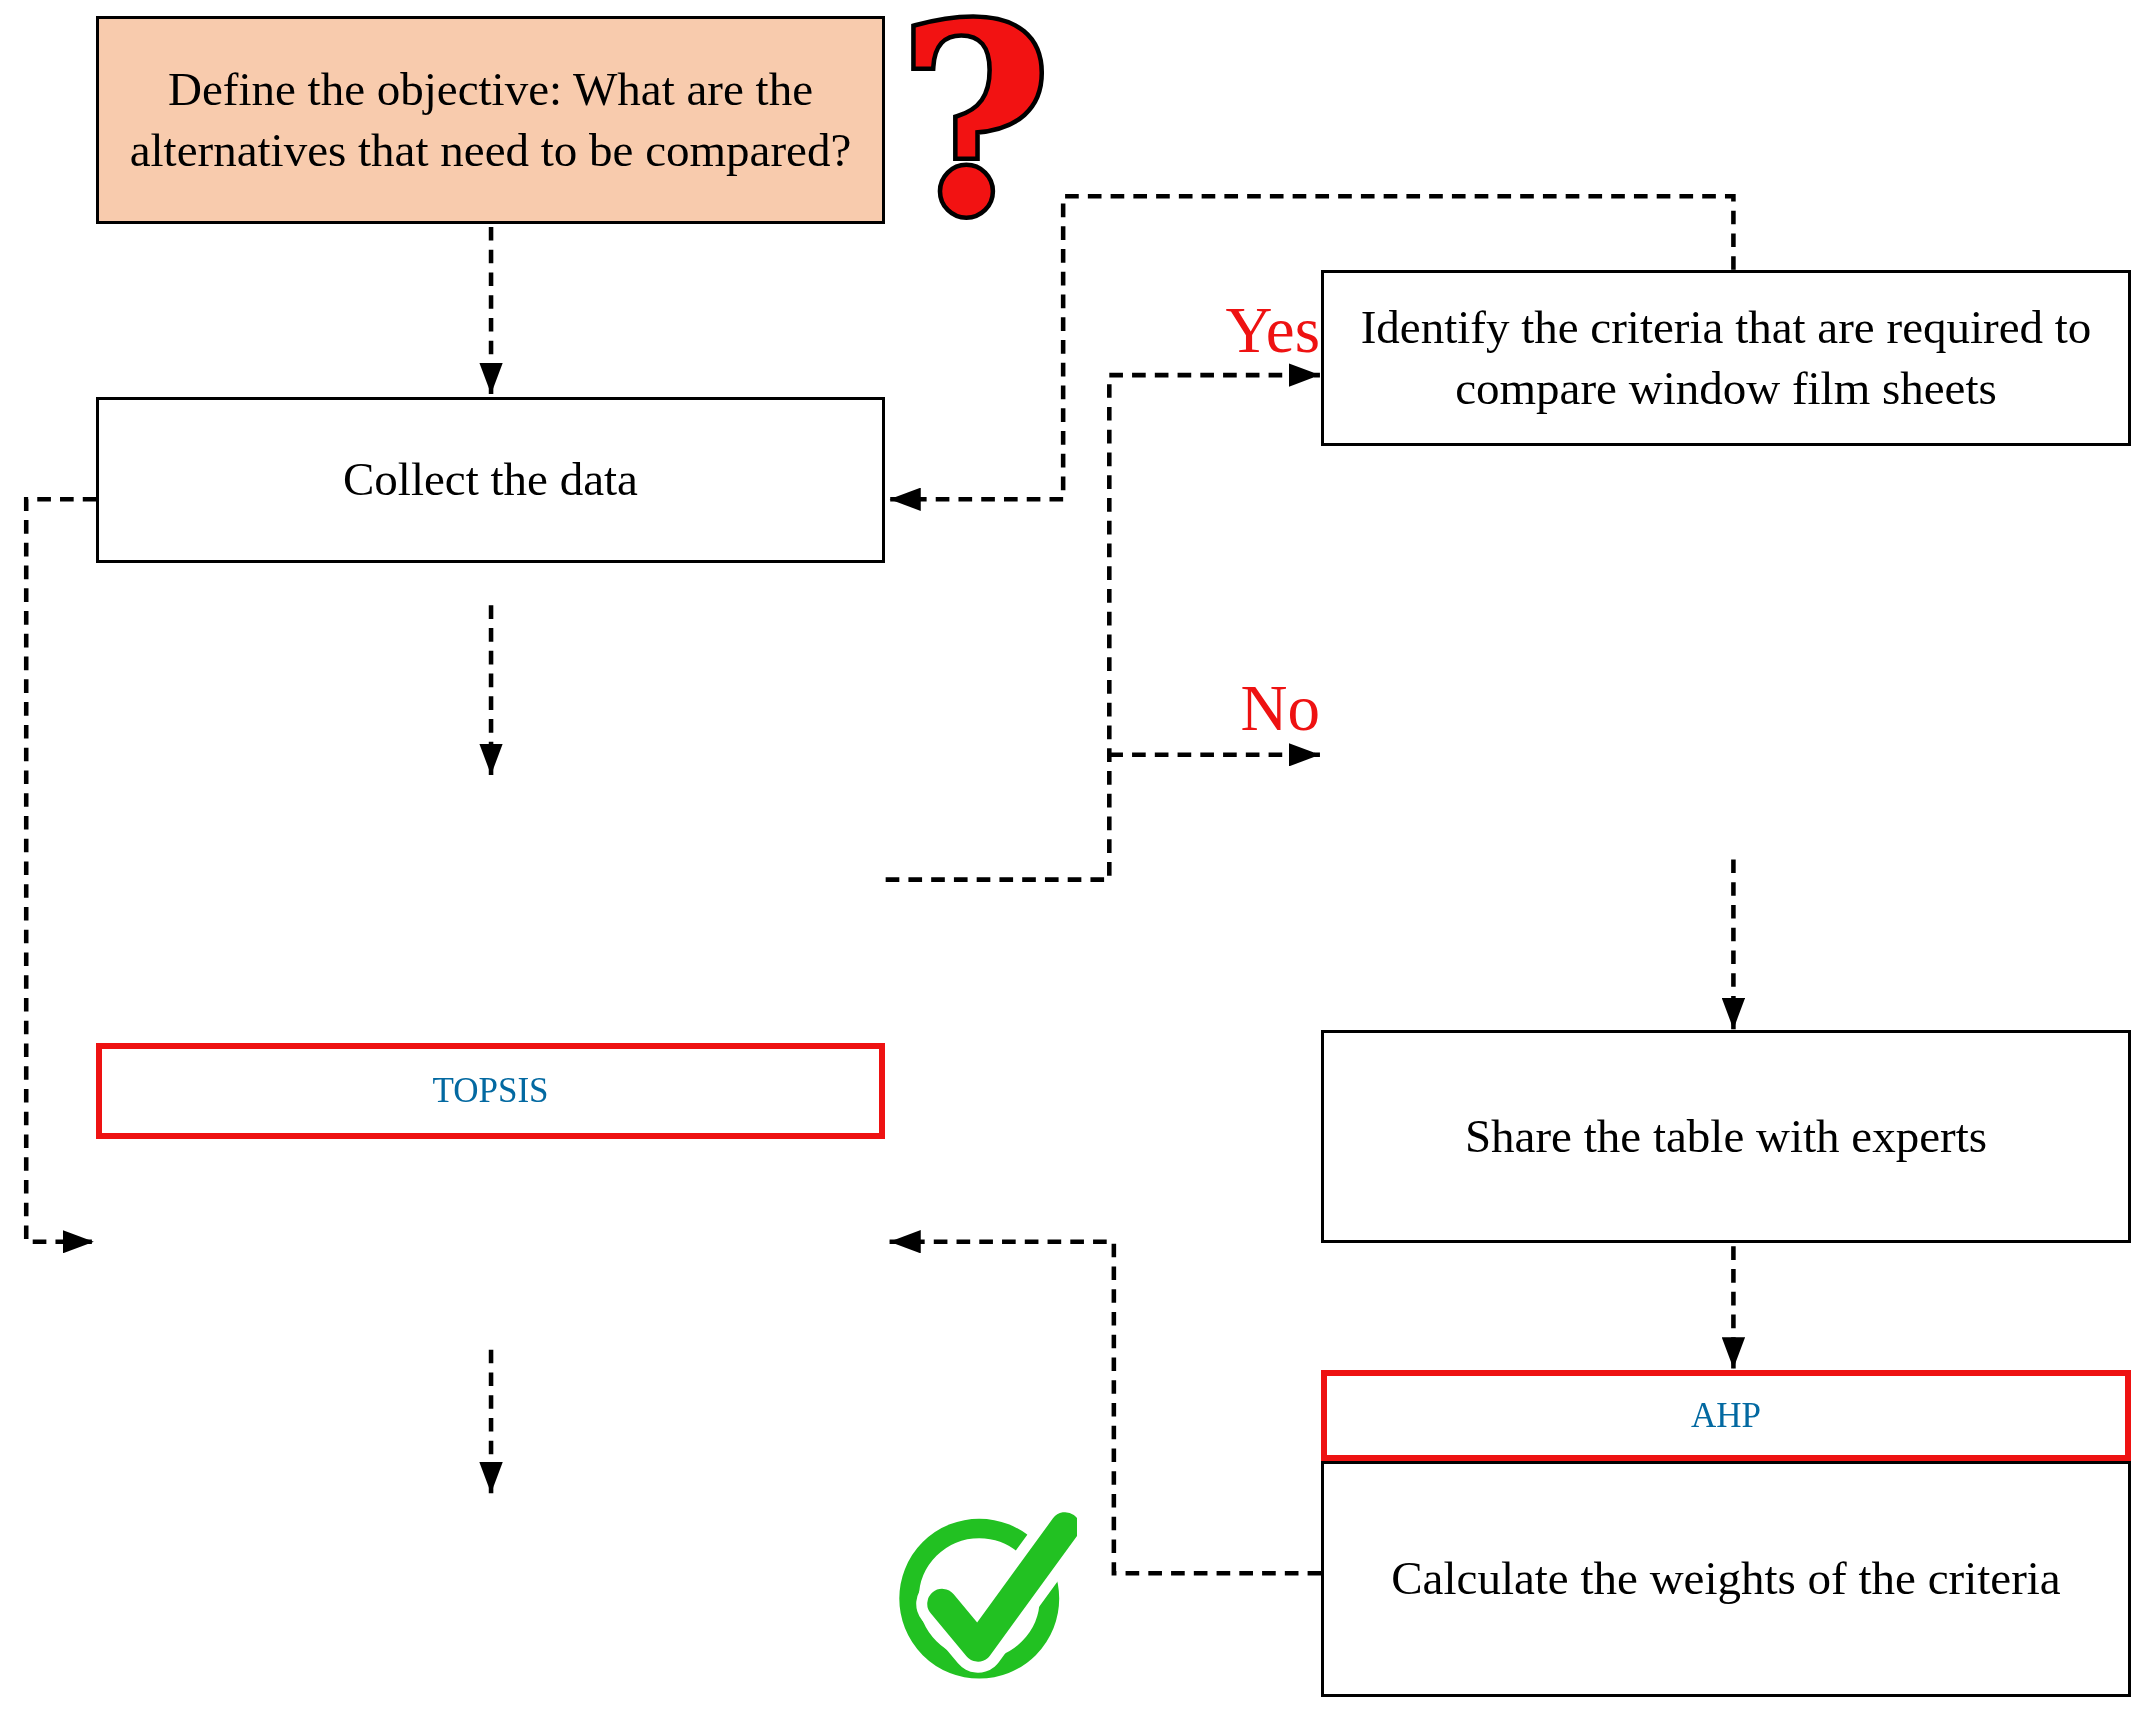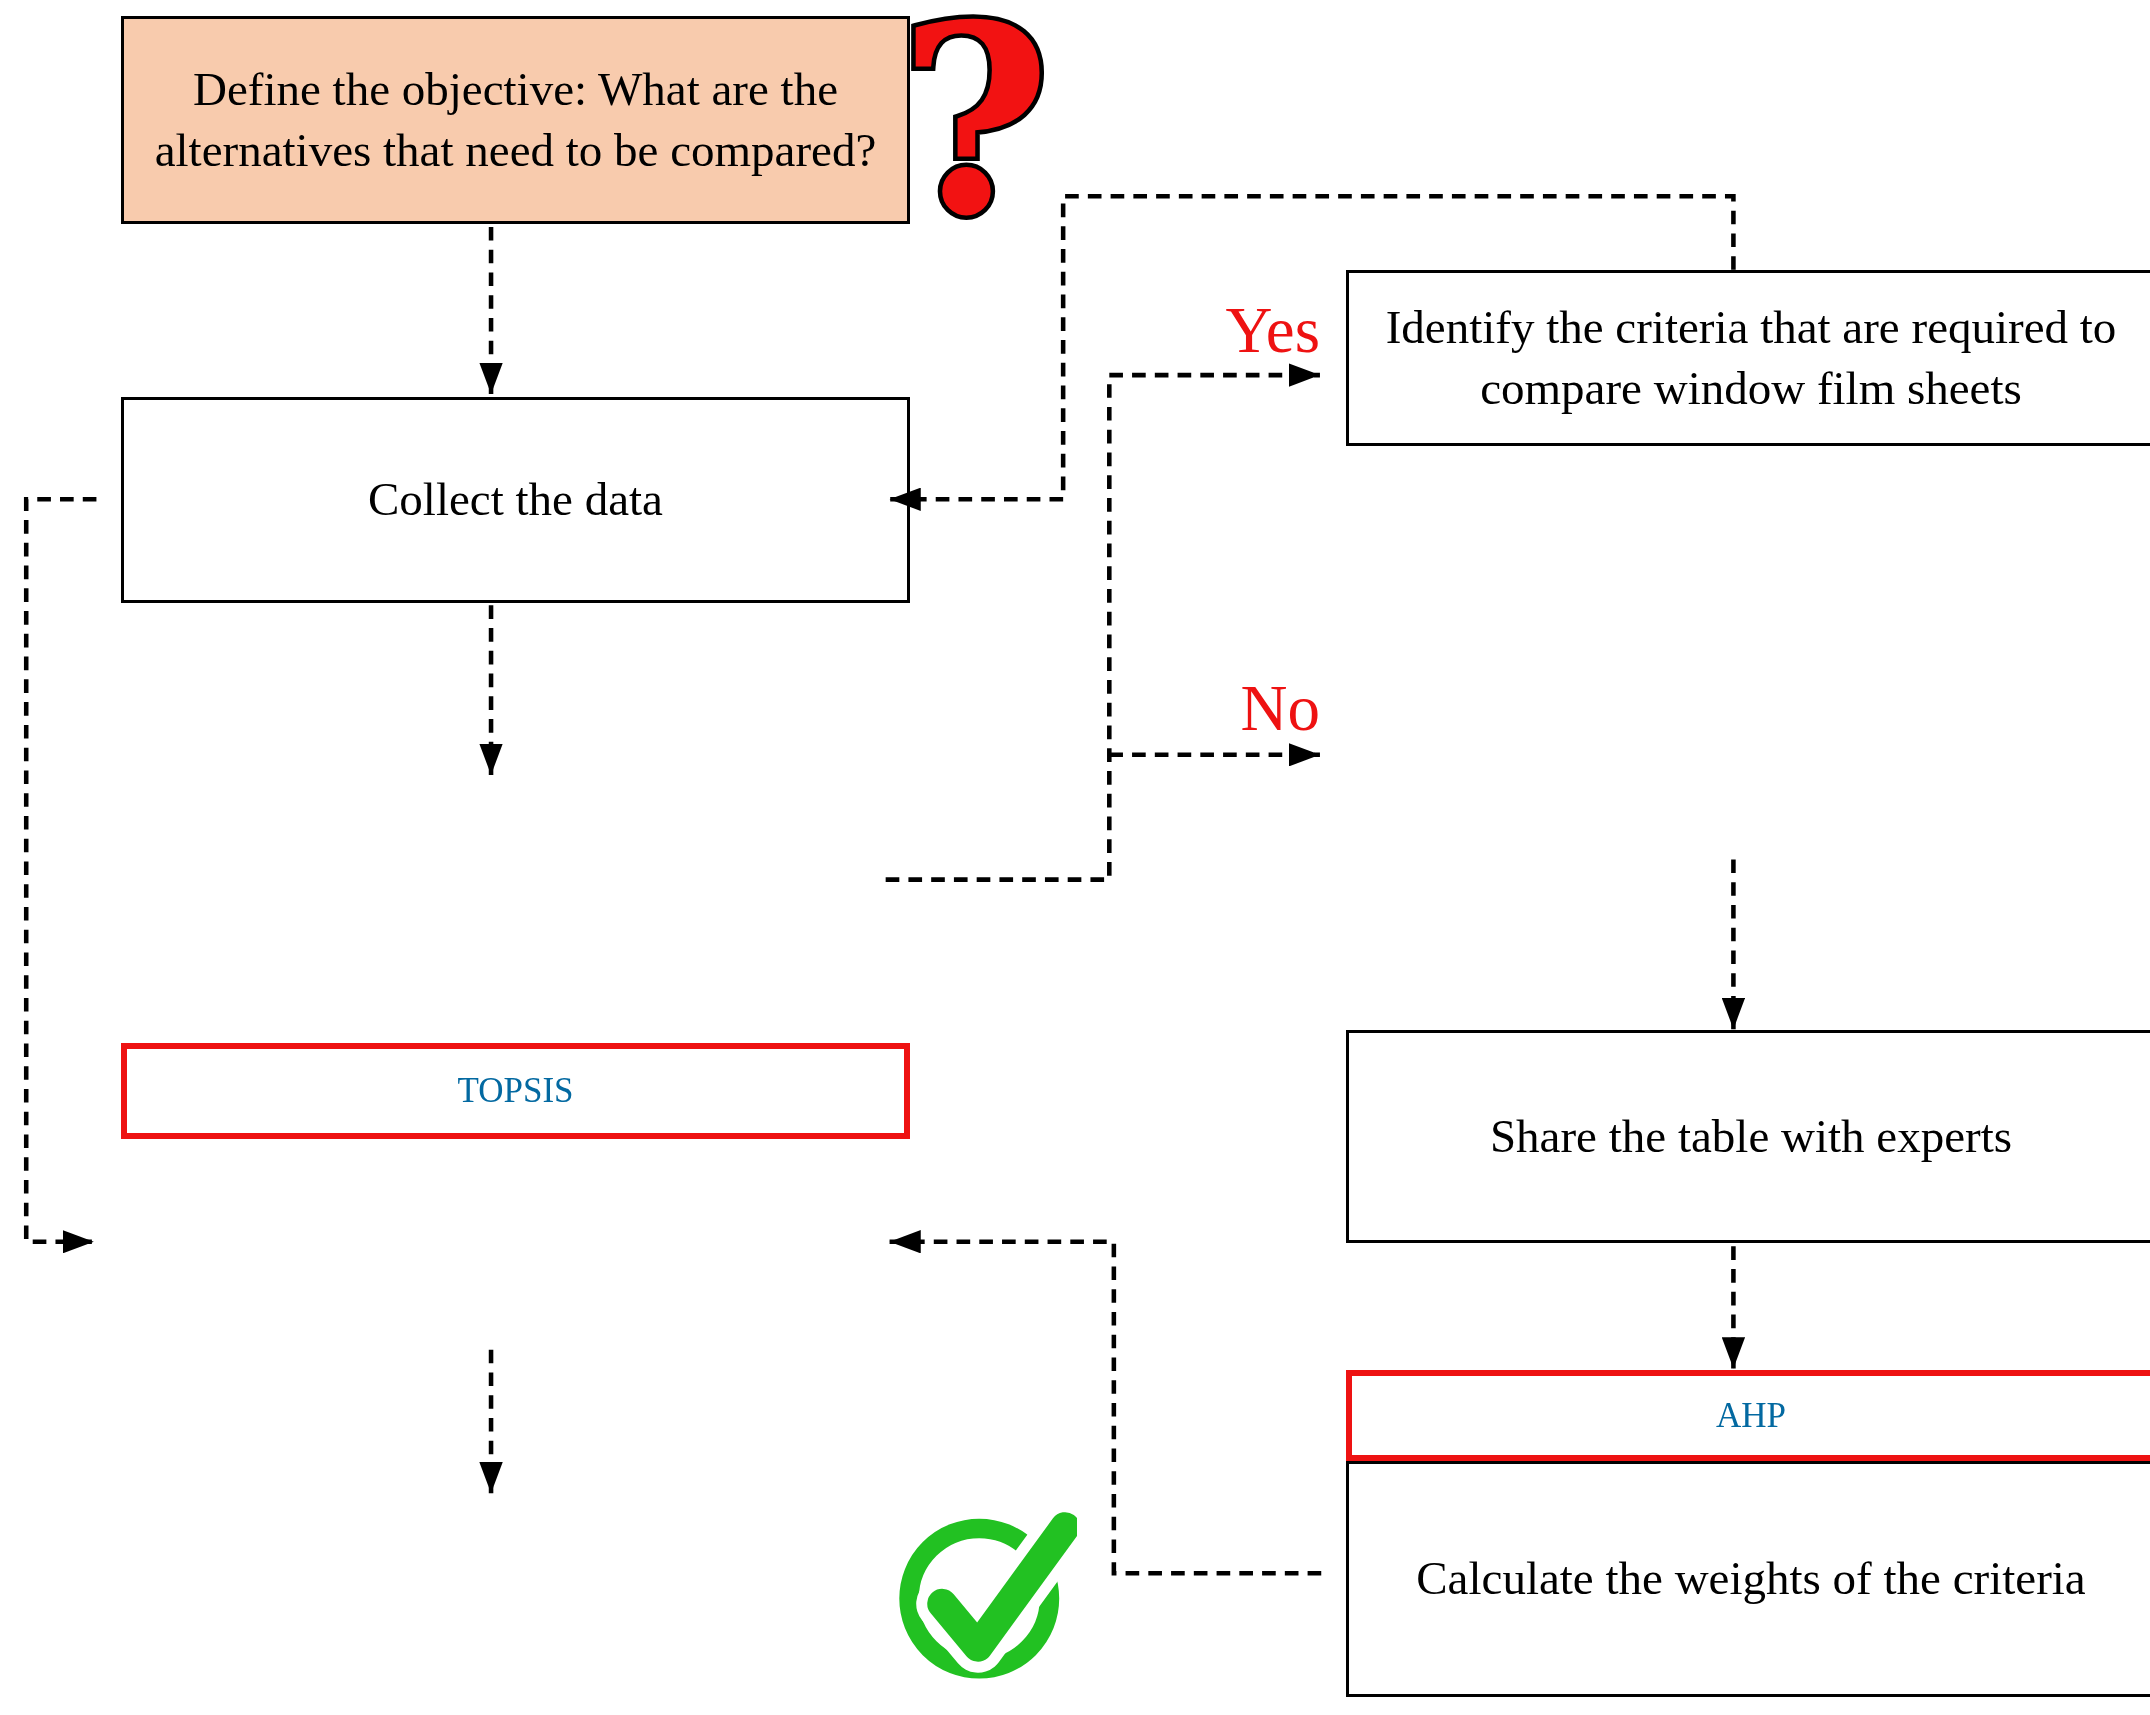--- a/index.html
+++ b/index.html
@@ -4,21 +4,21 @@
 <style>
   html,body{margin:0;padding:0;}
   body{
     width:2151px;height:1715px;position:relative;background:#ffffff;
     font-family:"Liberation Serif","DejaVu Serif",serif;
   }
   .canvas{position:absolute;left:0;top:0;width:2151px;height:1715px;}
   .node{
     position:absolute;box-sizing:border-box;background:#ffffff;
     border:3.9px solid #000000;display:flex;align-items:center;justify-content:center;
-    text-align:center;font-size:47px;line-height:1.30;color:#000000;padding:0 26px;margin-left:25px;
+    text-align:center;font-size:47px;line-height:1.30;color:#000000;padding:0 26px;
   }
   .node.fill-peach{background:#F8CBAD;}
   .node.fill-green{background:#B5D7A6;}
   .node.accent{
     border:6.5px solid #EE1212;color:#0369a1;font-size:35px;z-index:3;
   }
   .branch-label{
     position:absolute;width:182px;text-align:right;color:#EE1212;
     font-size:65px;line-height:1;z-index:2;
   }
@@ -46,21 +46,21 @@
     <path d="M2666,1322 V1583" marker-end="url(#arr)"></path>
     <path d="M2666,1917 V2105" marker-end="url(#arr)"></path>
     <path d="M2032,2420 H1713 V1910 H1368" marker-end="url(#arr)"></path>
     <path d="M148,768 H40 V1910 H144" marker-end="url(#arr)"></path>
   </svg>
 
   <div class="node fill-peach" style="left:96px;top:16.3px;width:789px;height:208px;">
     <span>Define the objective: What are the alternatives that need to be compared?</span>
   </div>
 
-  <div class="node" style="left:96px;top:397px;width:789px;height:206px;">
+  <div class="node" style="left:96px;top:397px;width:789px;height:166px;">
     <span>Collect the data</span>
   </div>
 
 
   <div class="node accent" style="left:96px;top:1043px;width:789px;height:96px;">
     <span>TOPSIS</span>
   </div>
 
 
 

